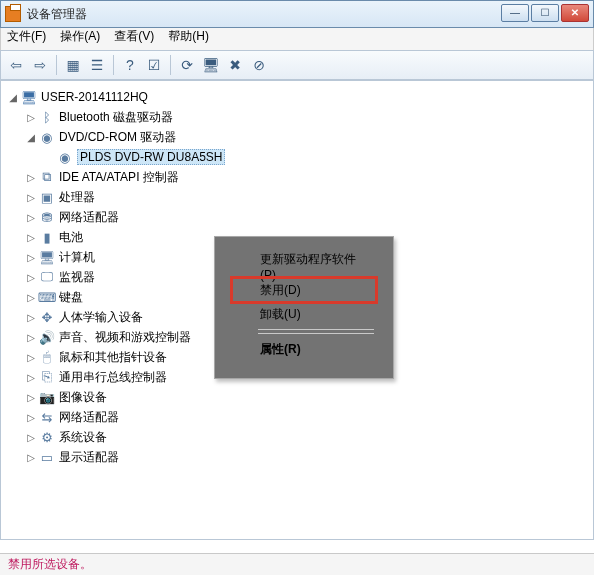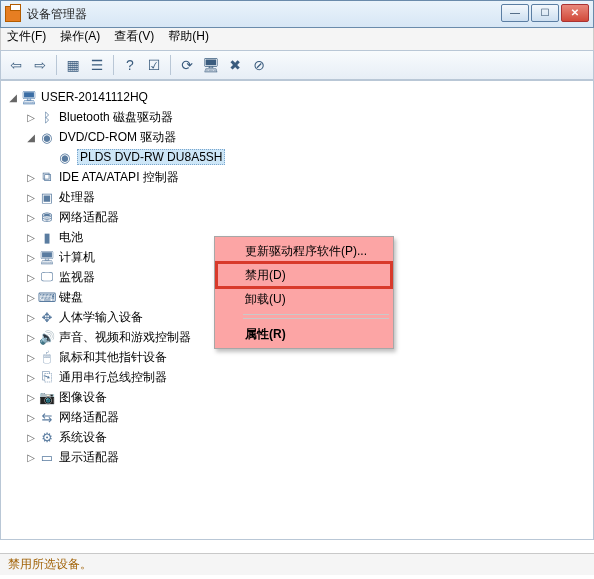--- a/index.html
+++ b/index.html
@@ -30,27 +30,27 @@
 .tree-wrap { border:1px solid #b9c7d6; background:#fff; height:460px; overflow:auto; padding:6px 4px; position:relative; }
 .tree ul { list-style:none; padding-left:18px; }
 .tree > ul { padding-left:2px; }
 .node { display:flex; align-items:center; height:20px; white-space:nowrap; }
 .tw { width:12px; height:12px; display:inline-flex; align-items:center; justify-content:center; color:#666; font-size:10px; margin-right:2px; cursor:pointer; }
 .ico { width:16px; height:16px; display:inline-flex; align-items:center; justify-content:center; margin-right:4px; font-size:13px; }
 .label { cursor:default; }
 .selected { background:#cde6f7; border:1px dotted #7ba7ce; padding:0 2px; }
 
 
-.ctx { position:absolute; left:213px; top:155px; width:180px; background:#fca5a5; border:1px solid #a7a7a7; box-shadow:2px 3px 4px rgba(0,0,0,.25); padding:2px; }
+.ctx { position:absolute; left:213px; top:155px; width:180px; background:#737373; border:1px solid #a7a7a7; box-shadow:2px 3px 4px rgba(0,0,0,.25); padding:17px; }
 .ctx-item { height:24px; display:flex; align-items:center; padding:0 16px 0 28px; cursor:default; }
 .ctx-sep { height:1px; background:#c9c9c9; margin:3px 2px 3px 26px; }
 .ctx-item.hl { outline:3px solid #d83a2b; outline-offset:-1px; }
 
 
-.statusbar { position:absolute; left:0; bottom:4px; width:100%; height:22px; border-top:1px solid #c9c9c9; background:#f5f5f5; display:flex; align-items:center; padding:0 8px; color:#a16207; }
+.statusbar { position:absolute; left:0; bottom:4px; width:100%; height:22px; border-top:1px solid #c9c9c9; background:#f5f5f5; display:flex; align-items:center; padding:0 8px; color:#be185d; }
 
 .computer-ico { color:#3b6ea5; }
 .generic-ico { color:#5a7ca0; }
 </style>
 </head>
 <body>
 
 <div class="titlebar">
   <div class="app-icon"></div>
   <div class="title">设备管理器</div>

